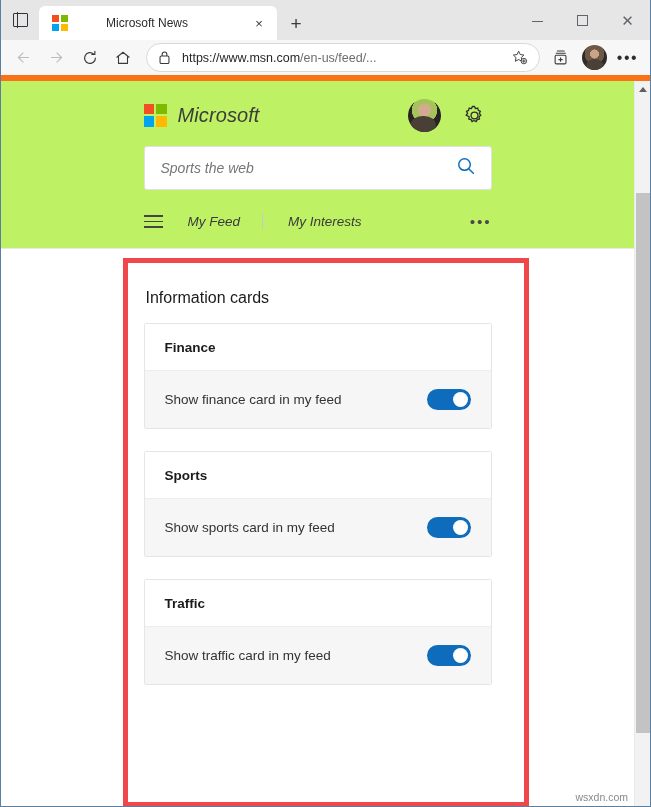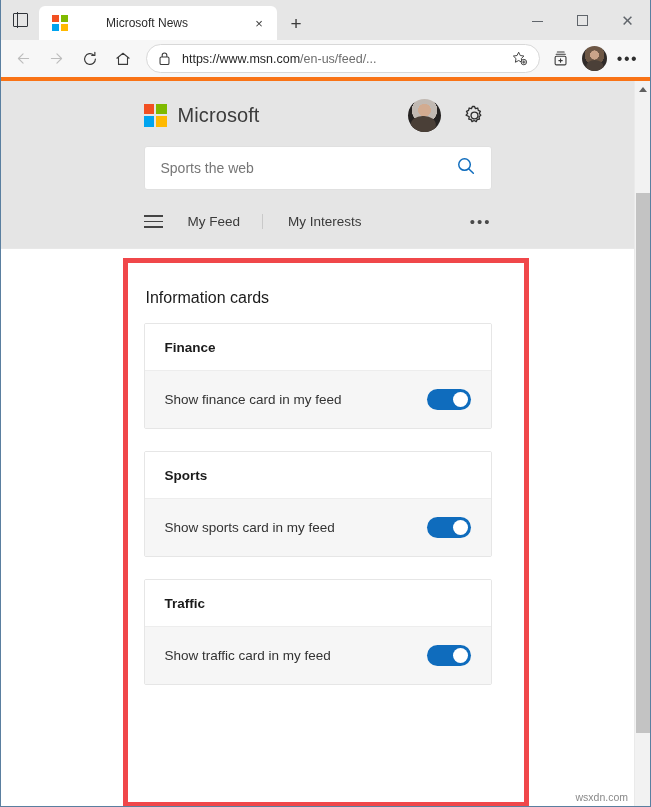--- a/index.html
+++ b/index.html
@@ -153,21 +153,21 @@
   .win-close { font-size: 15px; line-height: 1; font-weight: 300; }
 
   
   .toolbar {
     height: 41px;
     background: #f7f7f7;
     display: flex;
     align-items: center;
     padding: 0 6px;
     box-sizing: border-box;
-    border-bottom: 4px solid #f97316;
+    border-bottom: 6px solid #f97316;
   }
   .tb-btn {
     width: 33px;
     height: 33px;
     display: flex;
     align-items: center;
     justify-content: center;
     flex: none;
   }
   .tb-btn svg { display: block; }
@@ -242,24 +242,25 @@
     position: absolute;
     left: 0;
     top: 0;
     right: 16px;
     bottom: 0;
     background: #ffffff;
   }
 
   .msn-header {
     padding: 17px 0 0 0;
-    background: #e5e5e5;
+    background: #bef264;
     border-bottom: 1px solid #e8e8e8;
     height: 168px;
     box-sizing: border-box;
+    font-style: italic;
   }
   .msn-inner { width: 348px; margin: 0 auto; }
 
   .brand-row {
     display: flex;
     align-items: center;
     height: 34px;
   }
   .ms-logo {
     width: 23px;

